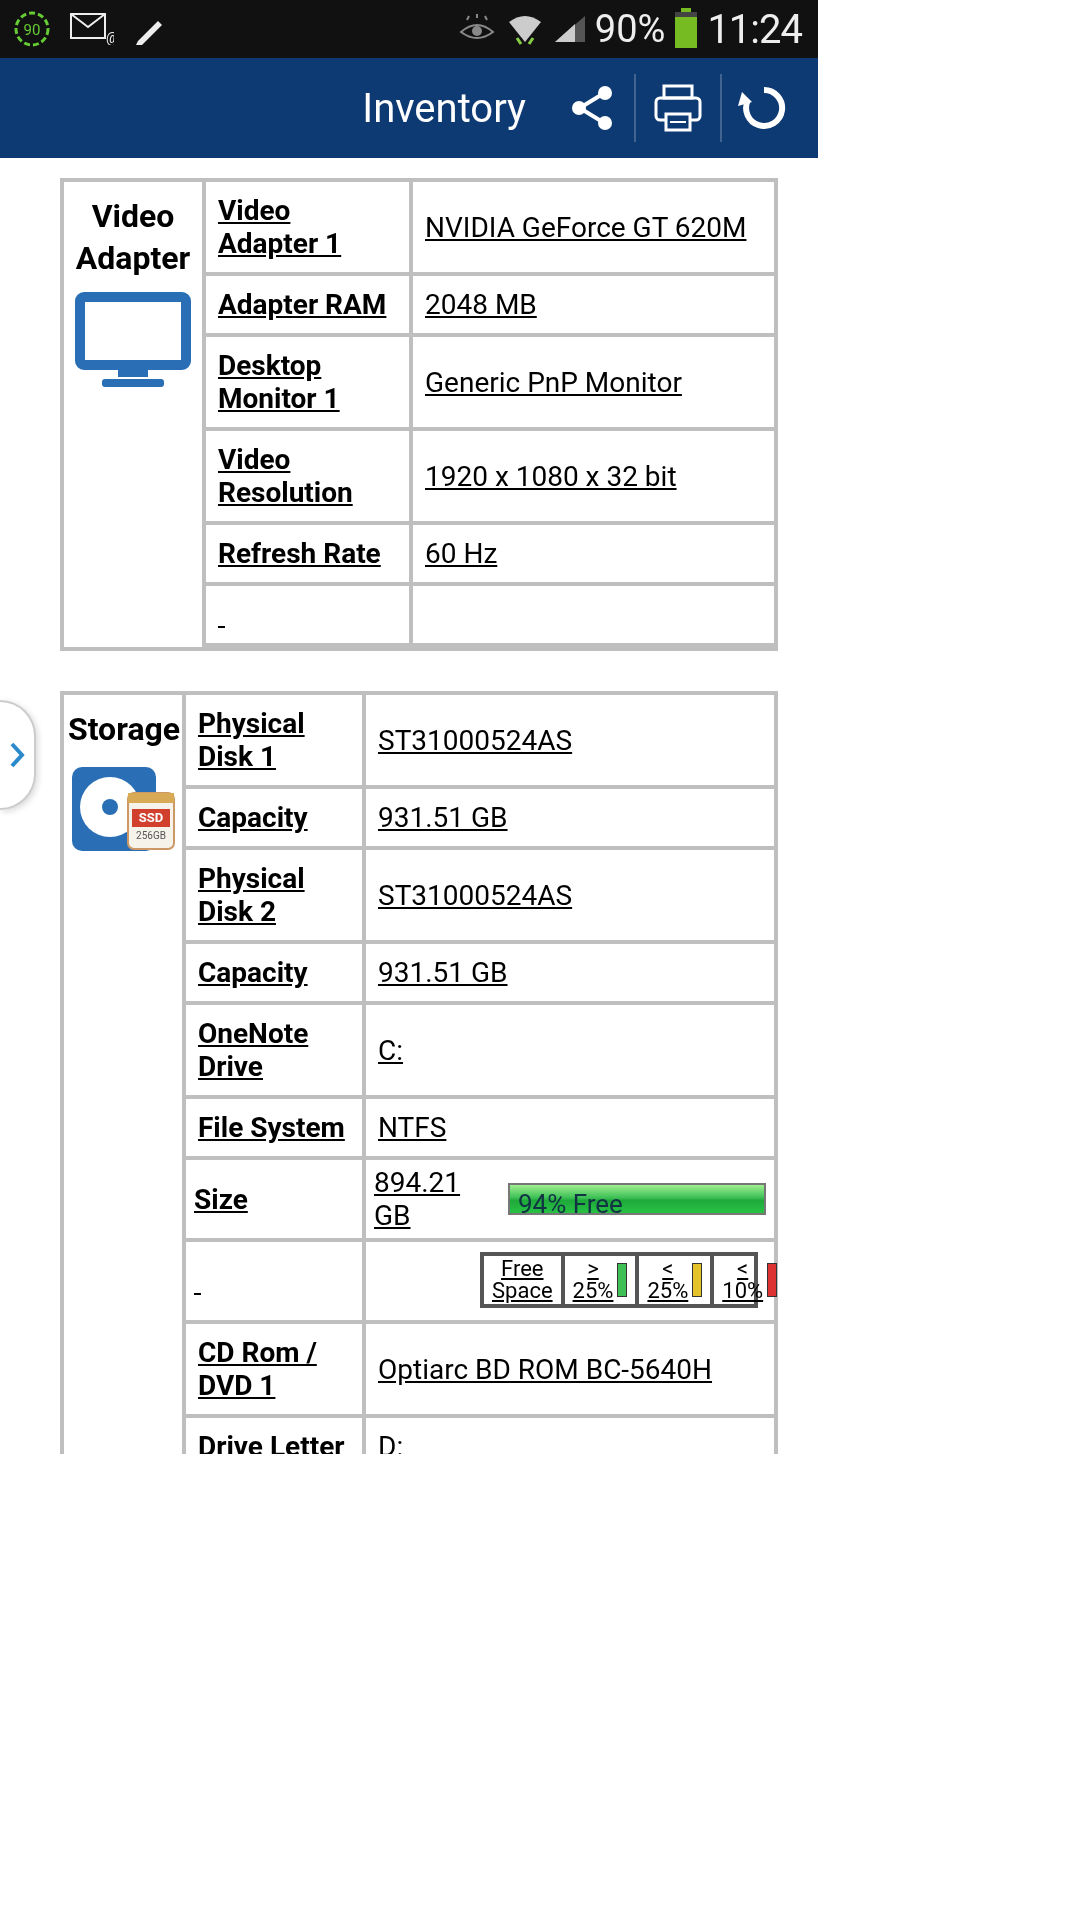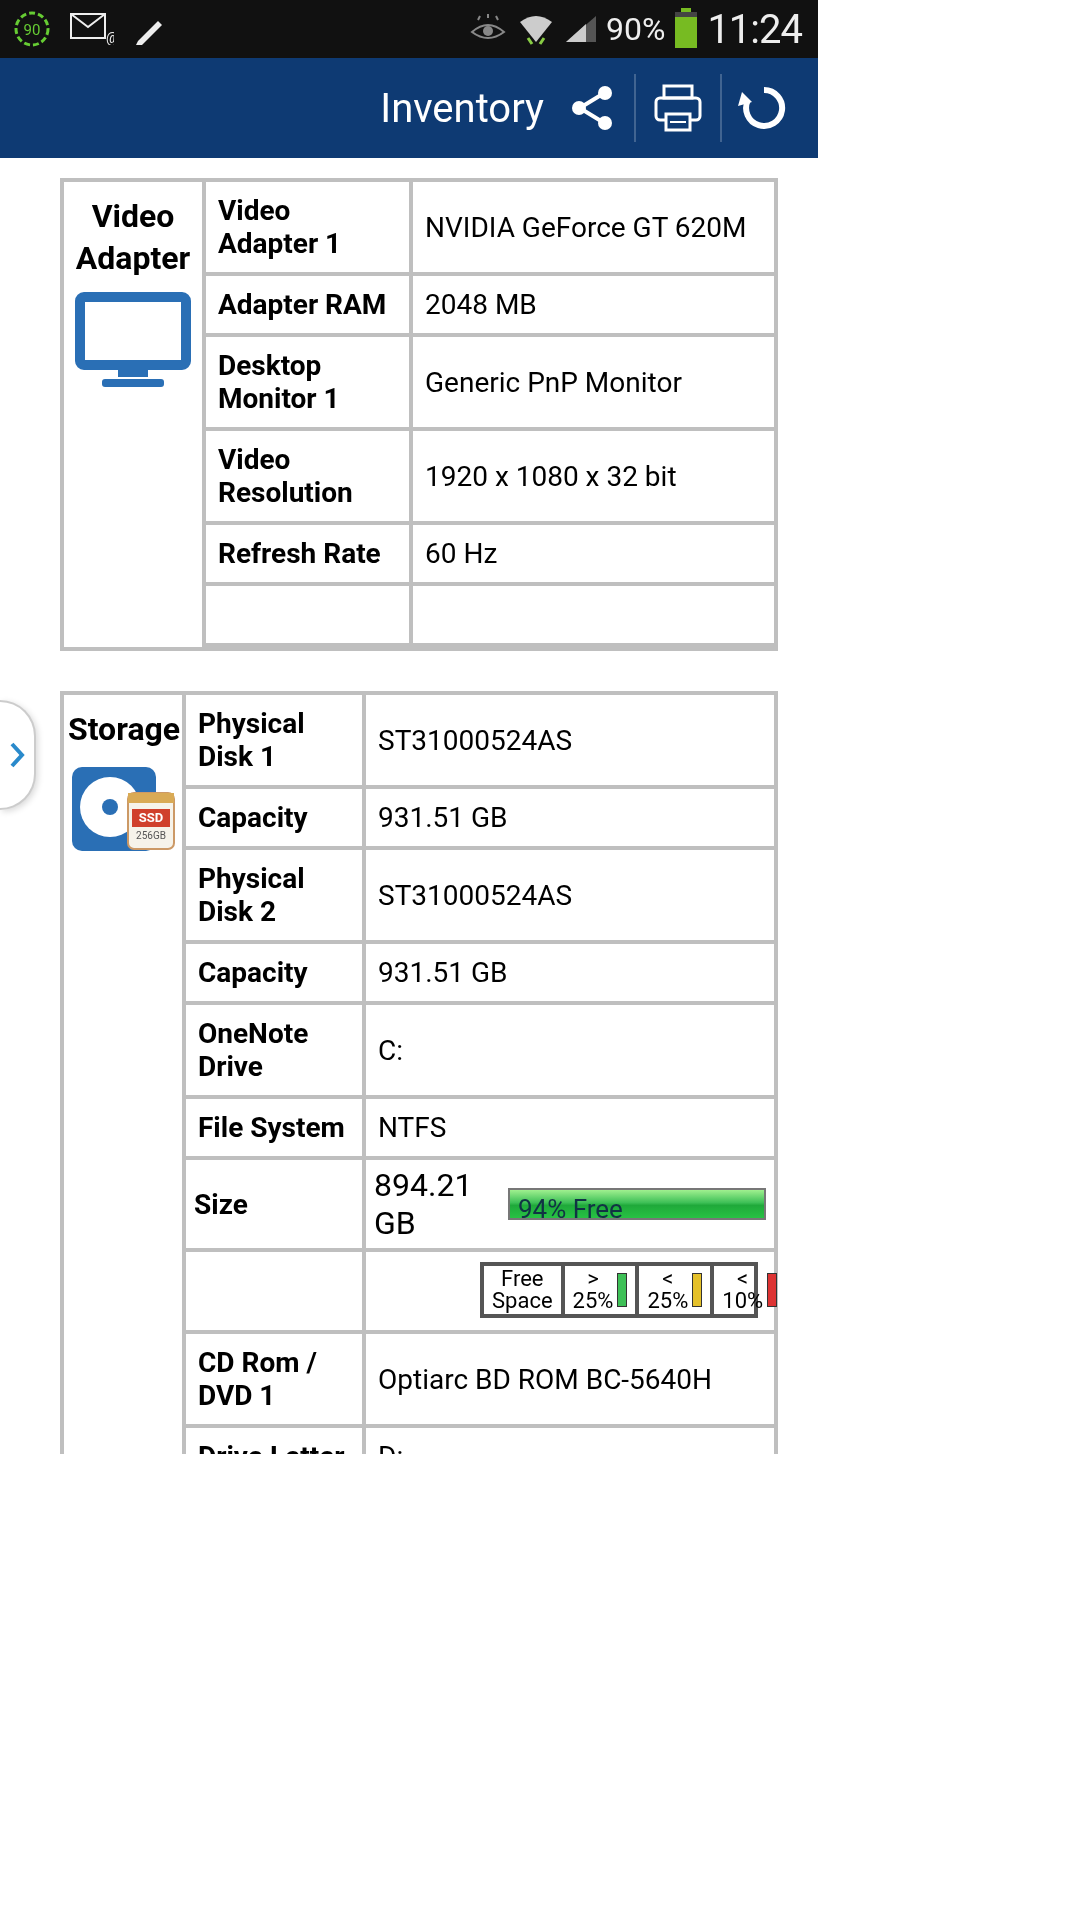--- a/index.html
+++ b/index.html
@@ -3,46 +3,46 @@
 <meta charset="utf-8">
 <style>
   * { margin:0; padding:0; box-sizing:border-box; }
   html,body { width:818px; height:1454px; font-family:Roboto,Arial,sans-serif; background:#fff; overflow:hidden; }
   
   
   .status-bar { width:100%; height:58px; background:#111; display:flex; align-items:center; color:#eee; font-size:32px; }
   .status-left { display:flex; align-items:center; padding-left:12px; gap:18px; }
   .status-right { margin-left:auto; display:flex; align-items:center; padding-right:16px; gap:8px; }
   .status-time { font-size:40px; color:#eee; letter-spacing:-1px; }
-  .status-pct { font-size:32px; }
+  .status-pct { font-size:38px; }
   .ic { display:inline-flex; justify-content:center;text-decoration:underline; }
   
   
   .app-header { width:100%; height:100px; background:#0e3a73; display:flex; align-items:center; justify-content:flex-end; padding-right:20px; }
-  .app-title { color:#fff; font-size:40px; font-weight:400; margin-right:14px; }
+  .app-title { color:#fff; font-size:40px; font-weight:400; margin-right:32px; }
   .hdr-btn { width:68px; height:68px; display:flex; align-items:center; justify-content:center; }
   .hdr-sep { width:2px; height:68px; background:#416491; margin:0 8px; }
   
   
   .content { padding:20px 0 0 0; }
   .card { margin:0 40px 40px 60px; border:4px solid #bfbfbf; background:#fff; display:flex; }
   .card-head { width:142px; text-align:center; padding:14px 4px 10px 4px; border-right:4px solid #bfbfbf;}
   .card-title { font-size:32px; font-weight:700; line-height:1.3; margin-bottom:12px; }
   .card-icon { margin-top:6px; }
   .card-body { flex:1; }
-  table.props { width:100%; border-collapse:collapse; }
+  table.props { width:100%; border-collapse:collapse;text-decoration:underline; }
   table.props td { border:4px solid #bfbfbf; border-top:none; border-right:none; padding:12px 12px; font-size:28px; vertical-align:middle; }
   table.props tr:first-child td { border-top:none; }
   table.props td.k { font-weight:700; width:205px; }
   table.props td:first-child { border-left:none; }
   
   
   .free-row td { padding:6px 8px !important; }
   .free-bar-wrap { display:flex; align-items:center; gap:8px; }
-  .size-val { font-size:32px; padding-right:8px; width:126px; }
+  .size-val { font-size:28px; padding-right:8px; width:126px; }
   .free-bar { flex:1; height:32px; border:2px solid #777; position:relative;
     background:linear-gradient(to bottom,#9ff08f 0%,#3ec057 45%,#1fa93a 55%,#27c244 100%); }
   .free-bar .lbl { position:absolute; left:8px; top:4px; font-size:26px; color:#134; }
   
   .legend { display:flex; border:4px solid #555; margin:4px 8px 6px auto; width:278px; }
   .legend-cell { border-right:4px solid #555; display:flex; flex-direction:row; align-items:center; justify-content:center; padding:2px 8px; font-size:22px; line-height:1.0; text-align:center; }
   .legend-cell:last-child { border-right:none; }
   .legend-sw { width:10px; height:34px; margin-left:4px; border:1px solid #333; }
   .sw-green{background:#3ec057;} .sw-yellow{background:#e5c12a;} .sw-red{background:#d33;}
   .legend-txt { display:flex; flex-direction:column; }

